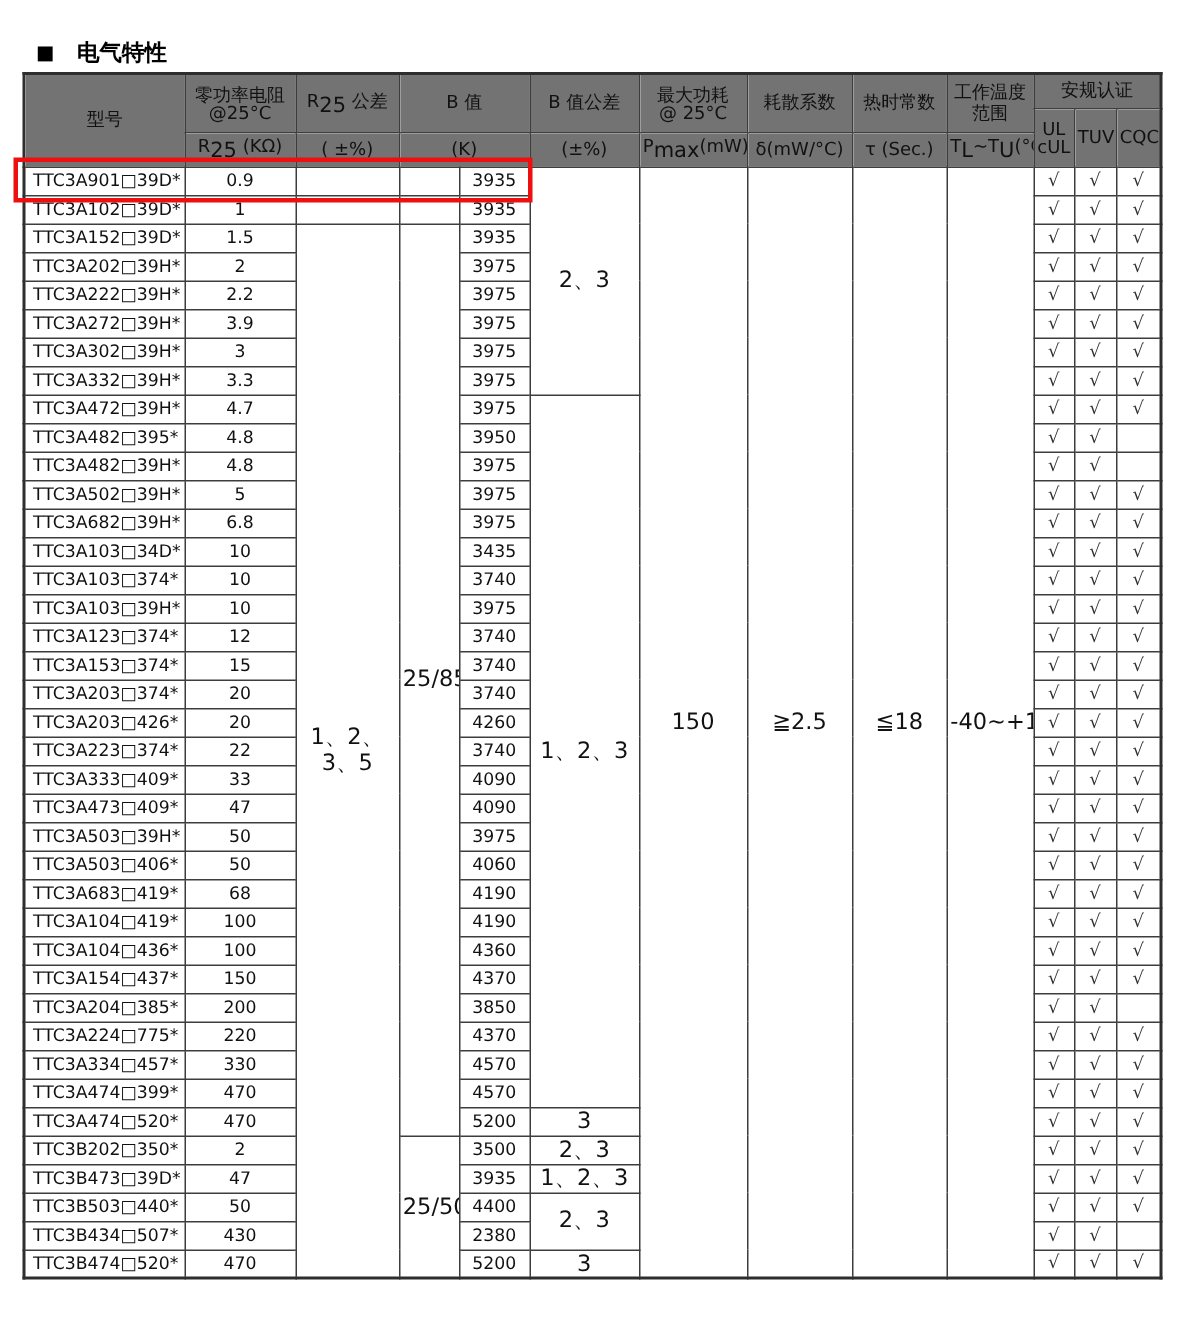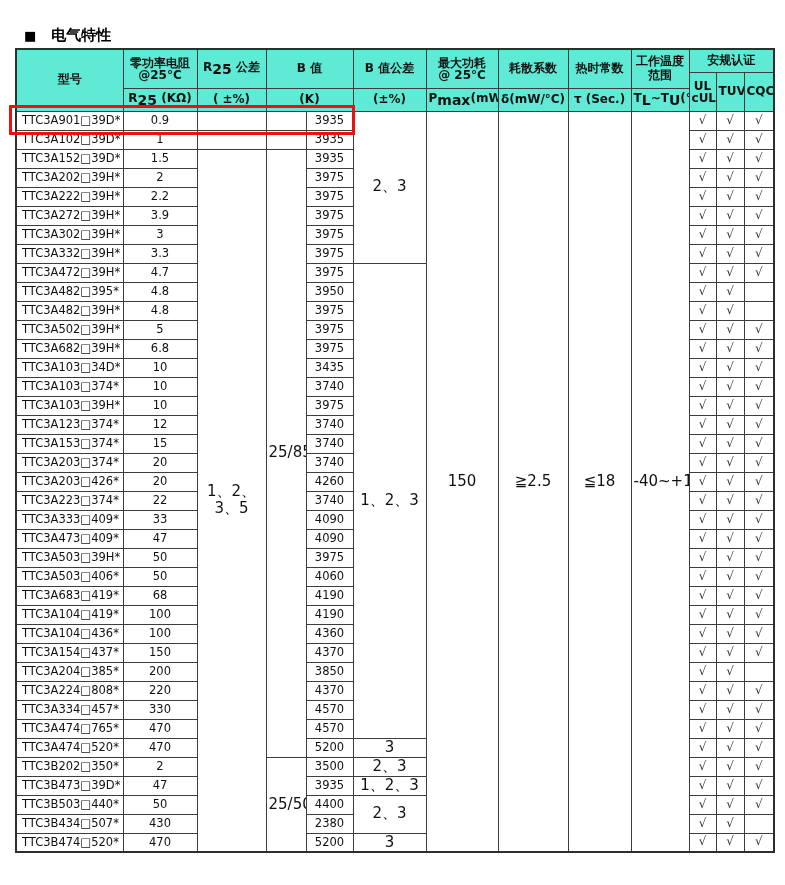--- a/index.html
+++ b/index.html
@@ -15,21 +15,21 @@
   table.spec {
     position:absolute; top:48px; left:15px; width:758px;
     border-collapse:collapse; table-layout:fixed;
     border:2px solid #2e2e2e;
   }
   .spec th, .spec td {
     border:1px solid #3d3d3d; padding:0 2px; font-size:11.5px;
     text-align:center; vertical-align:middle; overflow:hidden;
     line-height:1.15;
   }
-  .spec thead th { background:#5eead4; font-weight:bold; font-size:12px; }
+  .spec thead th { background:#737373; font-weight:normal; font-size:12px; }
   .spec thead tr.ha { height:23px; }
   .spec thead tr.hb { height:16px; }
   .spec thead tr.hc { height:23px; }
   .spec tbody tr { height:19px;padding-left:21px; }
   .spec td.model { text-align:left; padding-left:5px; white-space:nowrap; }
   .spec td.merged { font-size:15px; }
   .spec td.ck { color:#2f2f2f; font-size:12px; }
   .spec sub { font-size:14px; line-height:1; }
   .twoLine div { line-height:12px; }
   .hl {
@@ -349,37 +349,37 @@
       </tr>
       <tr>
         <td class="model">TTC3A204□385*</td>
         <td>200</td>
         <td>3850</td>
         <td class="ck">√</td>
         <td class="ck">√</td>
         <td class="ck"></td>
       </tr>
       <tr>
-        <td class="model">TTC3A224□808*</td>
+        <td class="model">TTC3A224□775*</td>
         <td>220</td>
         <td>4370</td>
         <td class="ck">√</td>
         <td class="ck">√</td>
         <td class="ck">√</td>
       </tr>
       <tr>
         <td class="model">TTC3A334□457*</td>
         <td>330</td>
         <td>4570</td>
         <td class="ck">√</td>
         <td class="ck">√</td>
         <td class="ck">√</td>
       </tr>
       <tr>
-        <td class="model">TTC3A474□765*</td>
+        <td class="model">TTC3A474□399*</td>
         <td>470</td>
         <td>4570</td>
         <td class="ck">√</td>
         <td class="ck">√</td>
         <td class="ck">√</td>
       </tr>
       <tr>
         <td class="model">TTC3A474□520*</td>
         <td>470</td>
         <td>5200</td>

